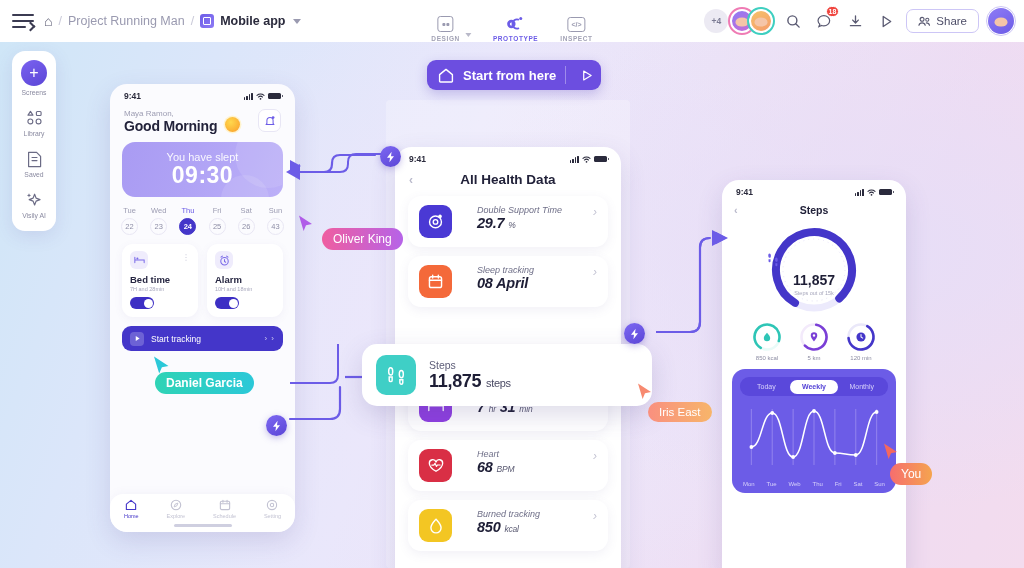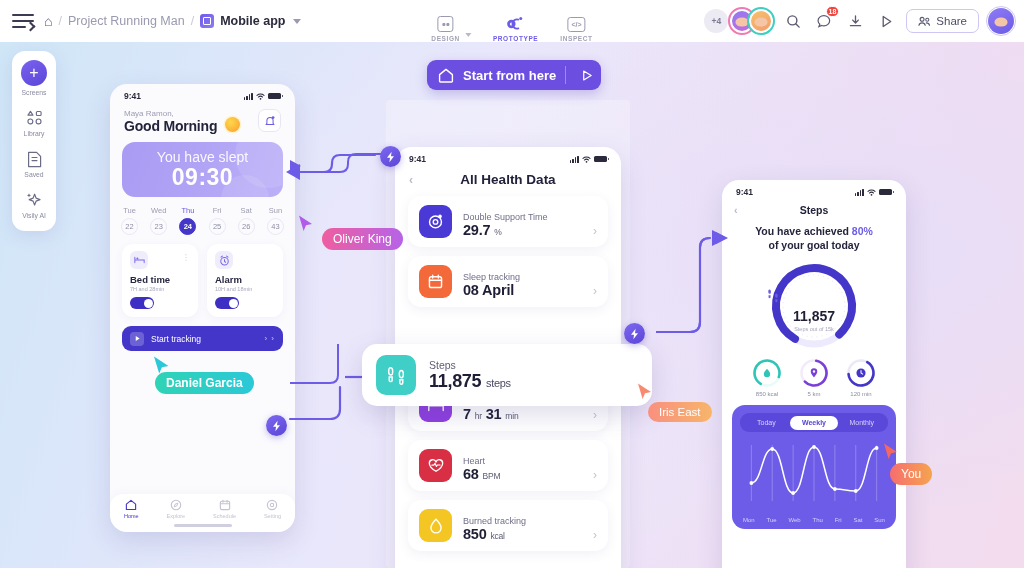--- a/index.html
+++ b/index.html
@@ -139,21 +139,21 @@
   .sun { width: 15px; height: 15px; border-radius: 50%;
          background: radial-gradient(circle at 38% 35%, #ffd84d 0%, #fcae33 70%, #f58a2a 100%);
          margin: 8px 0 0 8px; box-shadow: 0 0 0 1.5px #fff4cf; }
   .bellbtn { width: 23px; height: 23px; border-radius: 7px; border: 1px solid #e8e6f5;
              display:flex;align-items:center;justify-content:center; color:#6c5ce7; background:#fff;}
   .sleepcard { margin: 8px 12px 0; height: 55px; border-radius: 13px;
                background: linear-gradient(110deg,#a99bf3 0%,#b0a3f5 45%,#bcb0f8 100%);
                color: #fff; display:flex; flex-direction:column; align-items:center; justify-content:center;
                position: relative; overflow: hidden; }
   .sleepcard .blob { position:absolute; border-radius:50%; background:rgba(255,255,255,.11); }
-  .sleepcard .lbl { font-size: 14px; opacity: .92; }
+  .sleepcard .lbl { font-size: 11px; opacity: .92; }
   .sleepcard .val { font-size: 23px; font-weight: bold; letter-spacing: .5px; line-height: 1.1; }
   .week { display: flex; justify-content: space-between; padding: 9px 11px 0; }
   .day { display: flex; flex-direction: column; align-items: center; gap: 3px; }
   .day .dn { font-size: 7.5px; color: #9c9cb2; }
   .day .dd { width: 17px; height: 17px; border-radius: 50%; border: 1px solid #e9e7f4;
              font-size: 7.5px; color: #8e8ea6; display:flex;align-items:center;justify-content:center; }
   .day.sel .dn { color: #6b5ce6; }
   .day.sel .dd { background: #4436c9; color: #fff; border-color: #4436c9; font-weight:bold; }
   .p1-grid { display: flex; gap: 9px; padding: 9px 12px 0; }
   .tile { flex: 1; background: #fff; border-radius: 11px; padding: 7px 8px 8px;
@@ -182,23 +182,23 @@
             border-radius: 13px 13px 17px 17px; display: flex; align-items: center;
             justify-content: space-around; padding-bottom: 8px; box-shadow: 0 -2px 9px rgba(110,100,170,.05);}
   .nvi { display:flex; flex-direction:column; align-items:center; gap:2px; color:#c2c2d2;}
   .nvi.on { color: #4436c9; }
   .nvi .nl { font-size: 5.5px; }
 
   
   #phone2 { left: 395px; top: 105px; width: 226px; height: 456px; background: #fff; }
   .p2-title { text-align: center; font-size: 13.5px; font-weight: bold; color: #22223a; margin-top: 6px; position:relative;}
   .p2-back { position: absolute; left: 14px; top: 1px; color: #b9b9cb; font-size: 12px; }
-  .hrow { display: flex; align-items: flex-end; gap: 11px; margin: 9px 13px 0;
+  .hrow { display: flex; align-items: flex-start; gap: 25px; margin: 9px 13px 0;
           background: #fff; border-radius: 13px; padding: 9px 11px;
-          box-shadow: 0 3px 11px rgba(100,90,160,.09); }
+          box-shadow: 0 3px 11px rgba(100,90,160,.09); font-style: italic; }
   .hrow .ic { width: 33px; height: 33px; border-radius: 9px; flex: none;
               display:flex;align-items:center;justify-content:center; color:#fff; }
   .hrow .tt { font-size: 9px; color: #6f6f88; }
   .hrow .vv { font-size: 14.5px; font-weight: bold; color: #1e1e36; letter-spacing:-.2px; }
   .hrow .vv small { font-size: 8.5px; font-weight: normal; color: #5a5a72; }
   .hrow .ar { margin-left: auto; color: #c3c3d3; font-size: 12px; }
 
   
   .stepcard { position: absolute; left: 362px; top: 302px; width: 290px; height: 62px;
               background: #fff; border-radius: 15px; box-shadow: 0 9px 26px rgba(80,70,140,.19);
@@ -694,24 +694,20 @@
         </span>
         <span class="batt"></span>
       </span>
     </div>
 
     <div class="p3-title">
       <span class="p3-back">‹</span>
       <span>Steps</span>
     </div>
 
-    <div class="p3-sub">
-      <span>You have achieved </span><span class="hl">80%</span><br>
-      <span>of your goal today</span>
-    </div>
 
     <div class="gauge">
       <svg width="96" height="96" viewBox="0 0 96 96">
         <circle cx="48" cy="48" r="38" fill="none" stroke="#eceafc" stroke-width="7"></circle>
         <circle cx="48" cy="48" r="31" fill="none" stroke="#e6e3f7" stroke-width="1" stroke-dasharray="1 4"></circle>
         <circle cx="48" cy="48" r="38" fill="none" stroke="#4436c9" stroke-width="8" stroke-linecap="round" stroke-dasharray="191 239" transform="rotate(120 48 48)"></circle>
       </svg>
       <div class="gi">
         <svg width="14" height="15" viewBox="0 0 16 17">
             <path d="M4 1.6c1 0 1.6 1.1 1.6 2.5S5.2 6.6 4.4 6.6 2.6 6 2.6 4.2 3 1.6 4 1.6z" fill="#6c5ce7"></path>

